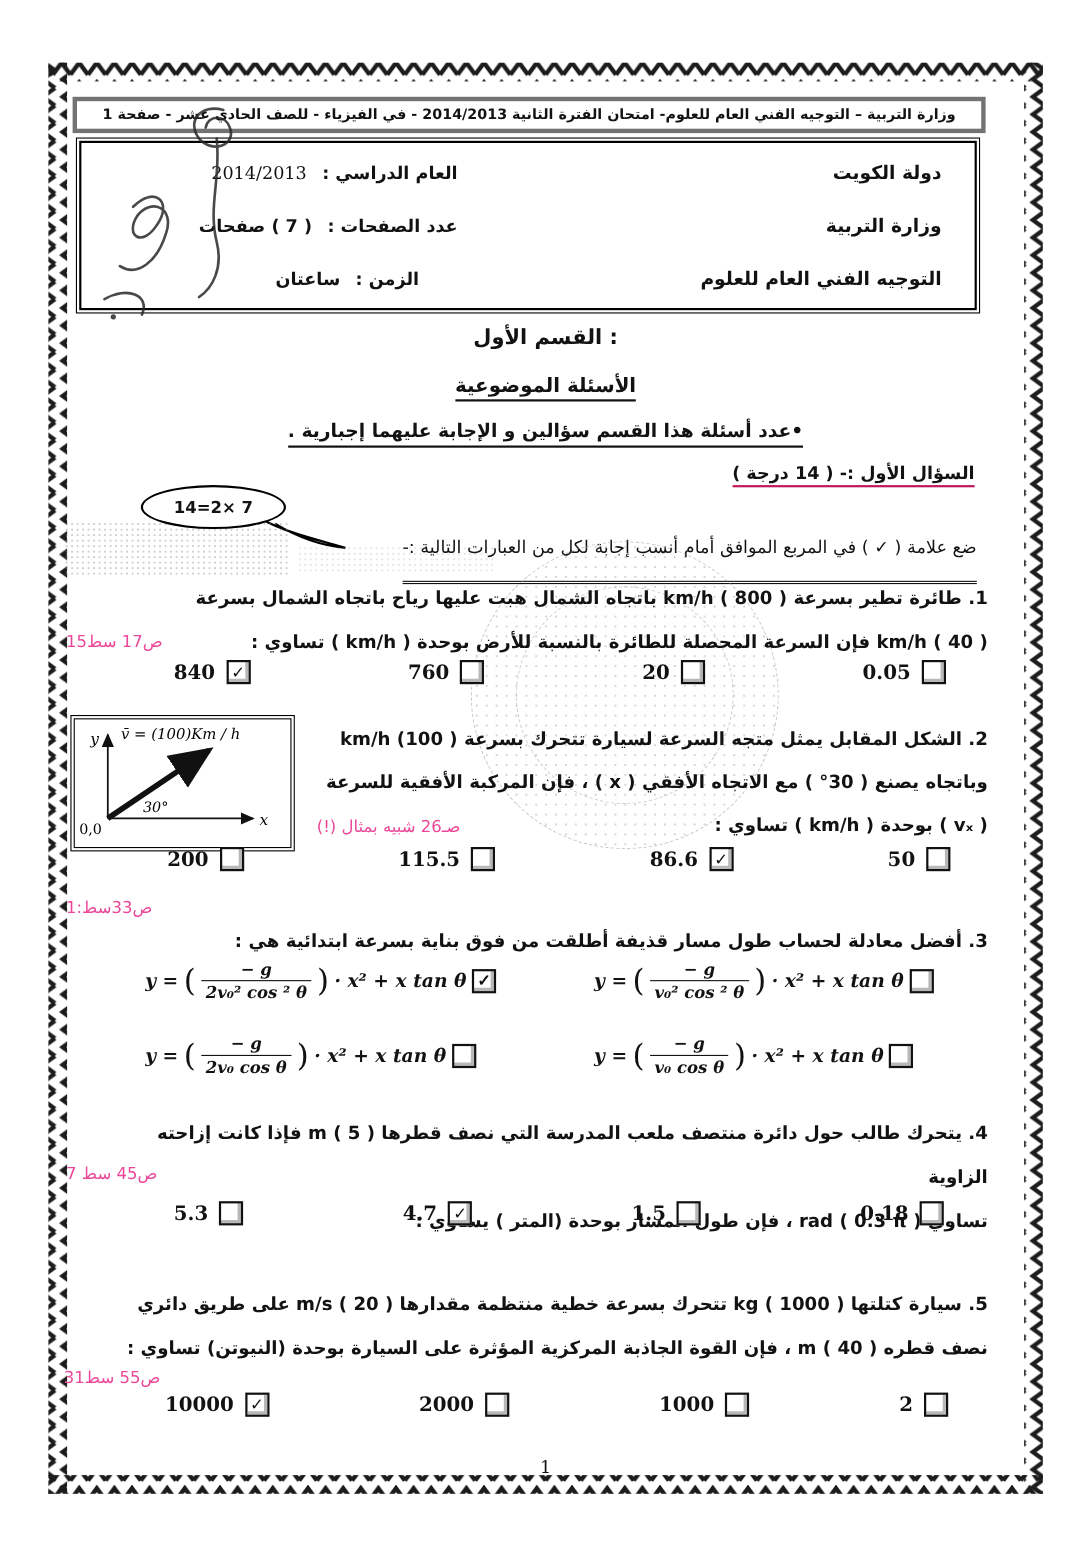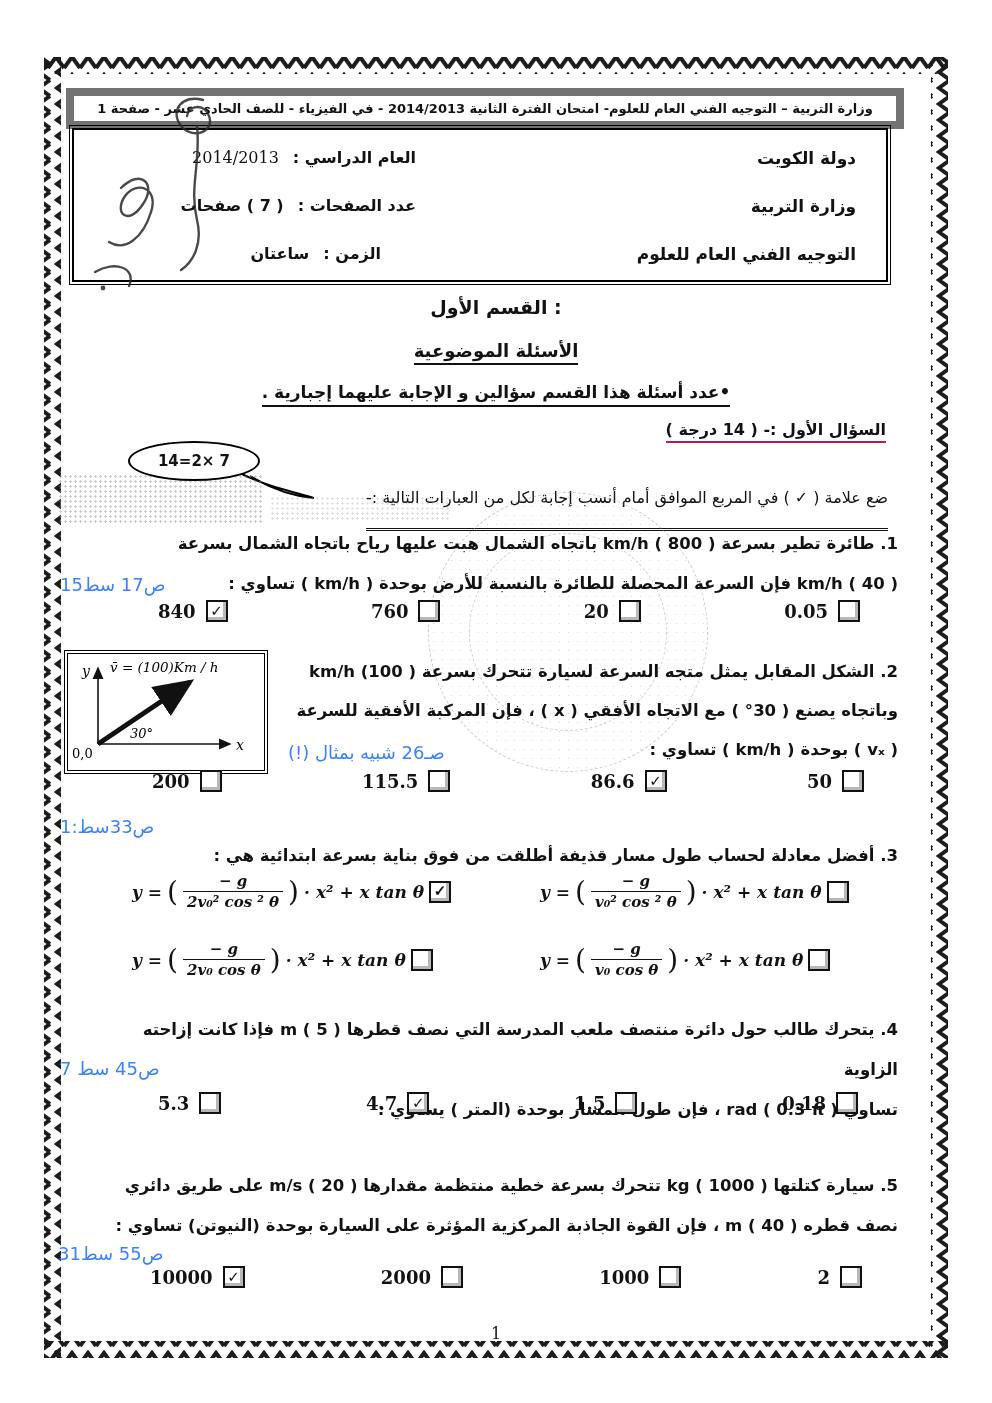--- a/index.html
+++ b/index.html
@@ -2,21 +2,21 @@
 <html lang="ar"><head>
 <meta charset="utf-8">
 <style>
   html,body{margin:0;padding:0;background:#fff;}
   #page{position:relative;width:992px;height:1403px;background:#ffffff;color:#121212;
         font-family:"DejaVu Sans",sans-serif;overflow:hidden;}
   .abs{position:absolute;}
   .serif{font-family:"DejaVu Serif",serif;}
 
   
-  .hdr-strip{left:66px;top:88px;width:822px;height:25px;border:8px solid #737373;
+  .hdr-strip{left:66px;top:88px;width:822px;height:25px;border:4px solid #737373;
              display:flex;align-items:center;justify-content:center;
              font-size:13px;font-weight:700;direction:rtl;white-space:nowrap;}
 
   
   .info-box{left:72px;top:128px;width:812px;height:150px;border:2px solid #000;
             outline:1px solid #000;outline-offset:2px;background:#fff;}
   .org-line{position:absolute;right:30px;font-size:17px;font-weight:800;direction:rtl;}
   .fld-line{position:absolute;right:470px;font-size:16px;font-weight:700;direction:rtl;
             display:flex;gap:14px;}
 
@@ -36,21 +36,21 @@
   .bubble{left:128px;top:441px;width:128px;height:36px;border:2px solid #000;
           border-radius:50%;display:flex;align-items:center;justify-content:center;
           font-size:15px;font-weight:700;background:#fff;z-index:3;}
 
   
   .halftone{background-image:radial-gradient(#8f8f8f 1px, transparent 1.3px);
             background-size:5px 5px;opacity:.45;}
 
   
   .qtext{direction:rtl;text-align:right;font-weight:700;font-size:16.5px;line-height:40px;}
-  .mnote{font-size:18px;font-weight:400;direction:rtl;color:#3b82f6;white-space:nowrap;}
+  .mnote{font-size:15px;font-weight:400;direction:rtl;color:#ec4899;white-space:nowrap;}
 
   
   .opts{display:flex;justify-content:space-between;direction:ltr;align-items:center;}
   .opt{display:flex;align-items:center;gap:10px;}
   .opt .lbl{font-family:"DejaVu Serif",serif;font-weight:700;font-size:18px;}
   .box{width:18px;height:18px;border:2px solid #111;background:#fff;
        box-shadow:inset -3px -3px 0 rgba(0,0,0,.28);
        display:flex;align-items:center;justify-content:center;
        font-size:15px;font-weight:900;line-height:1;cursor:pointer;}
 

